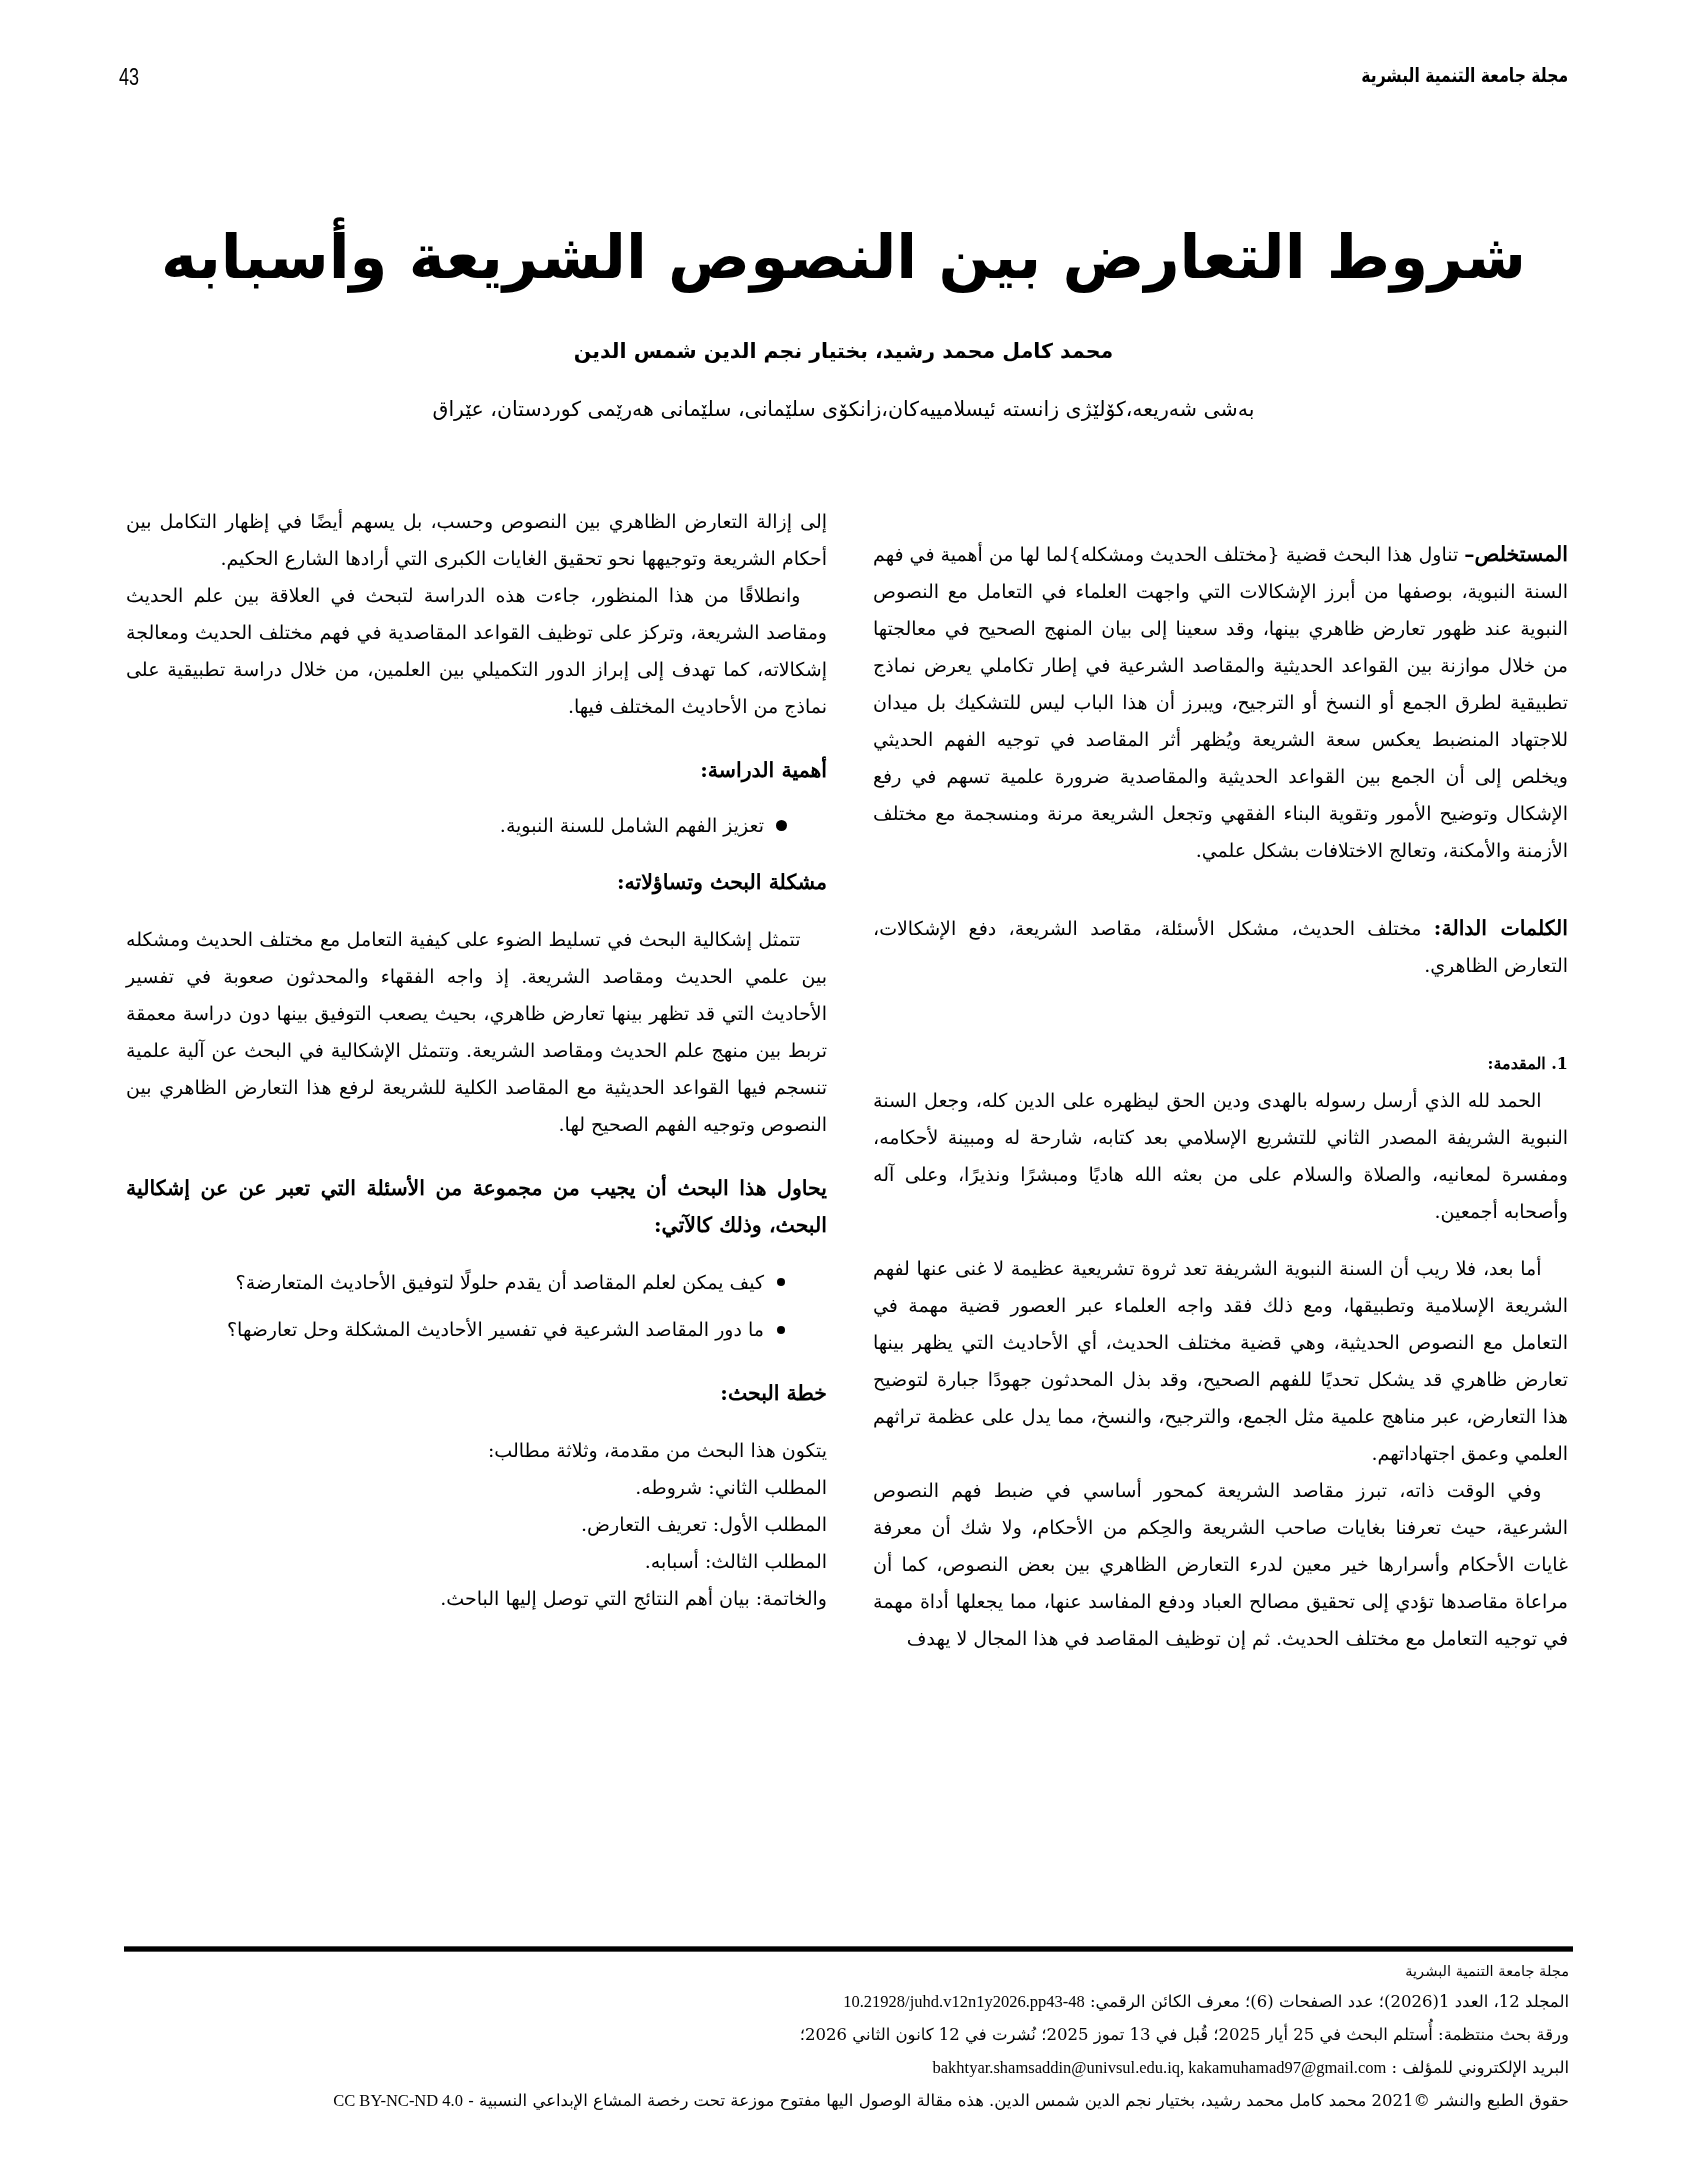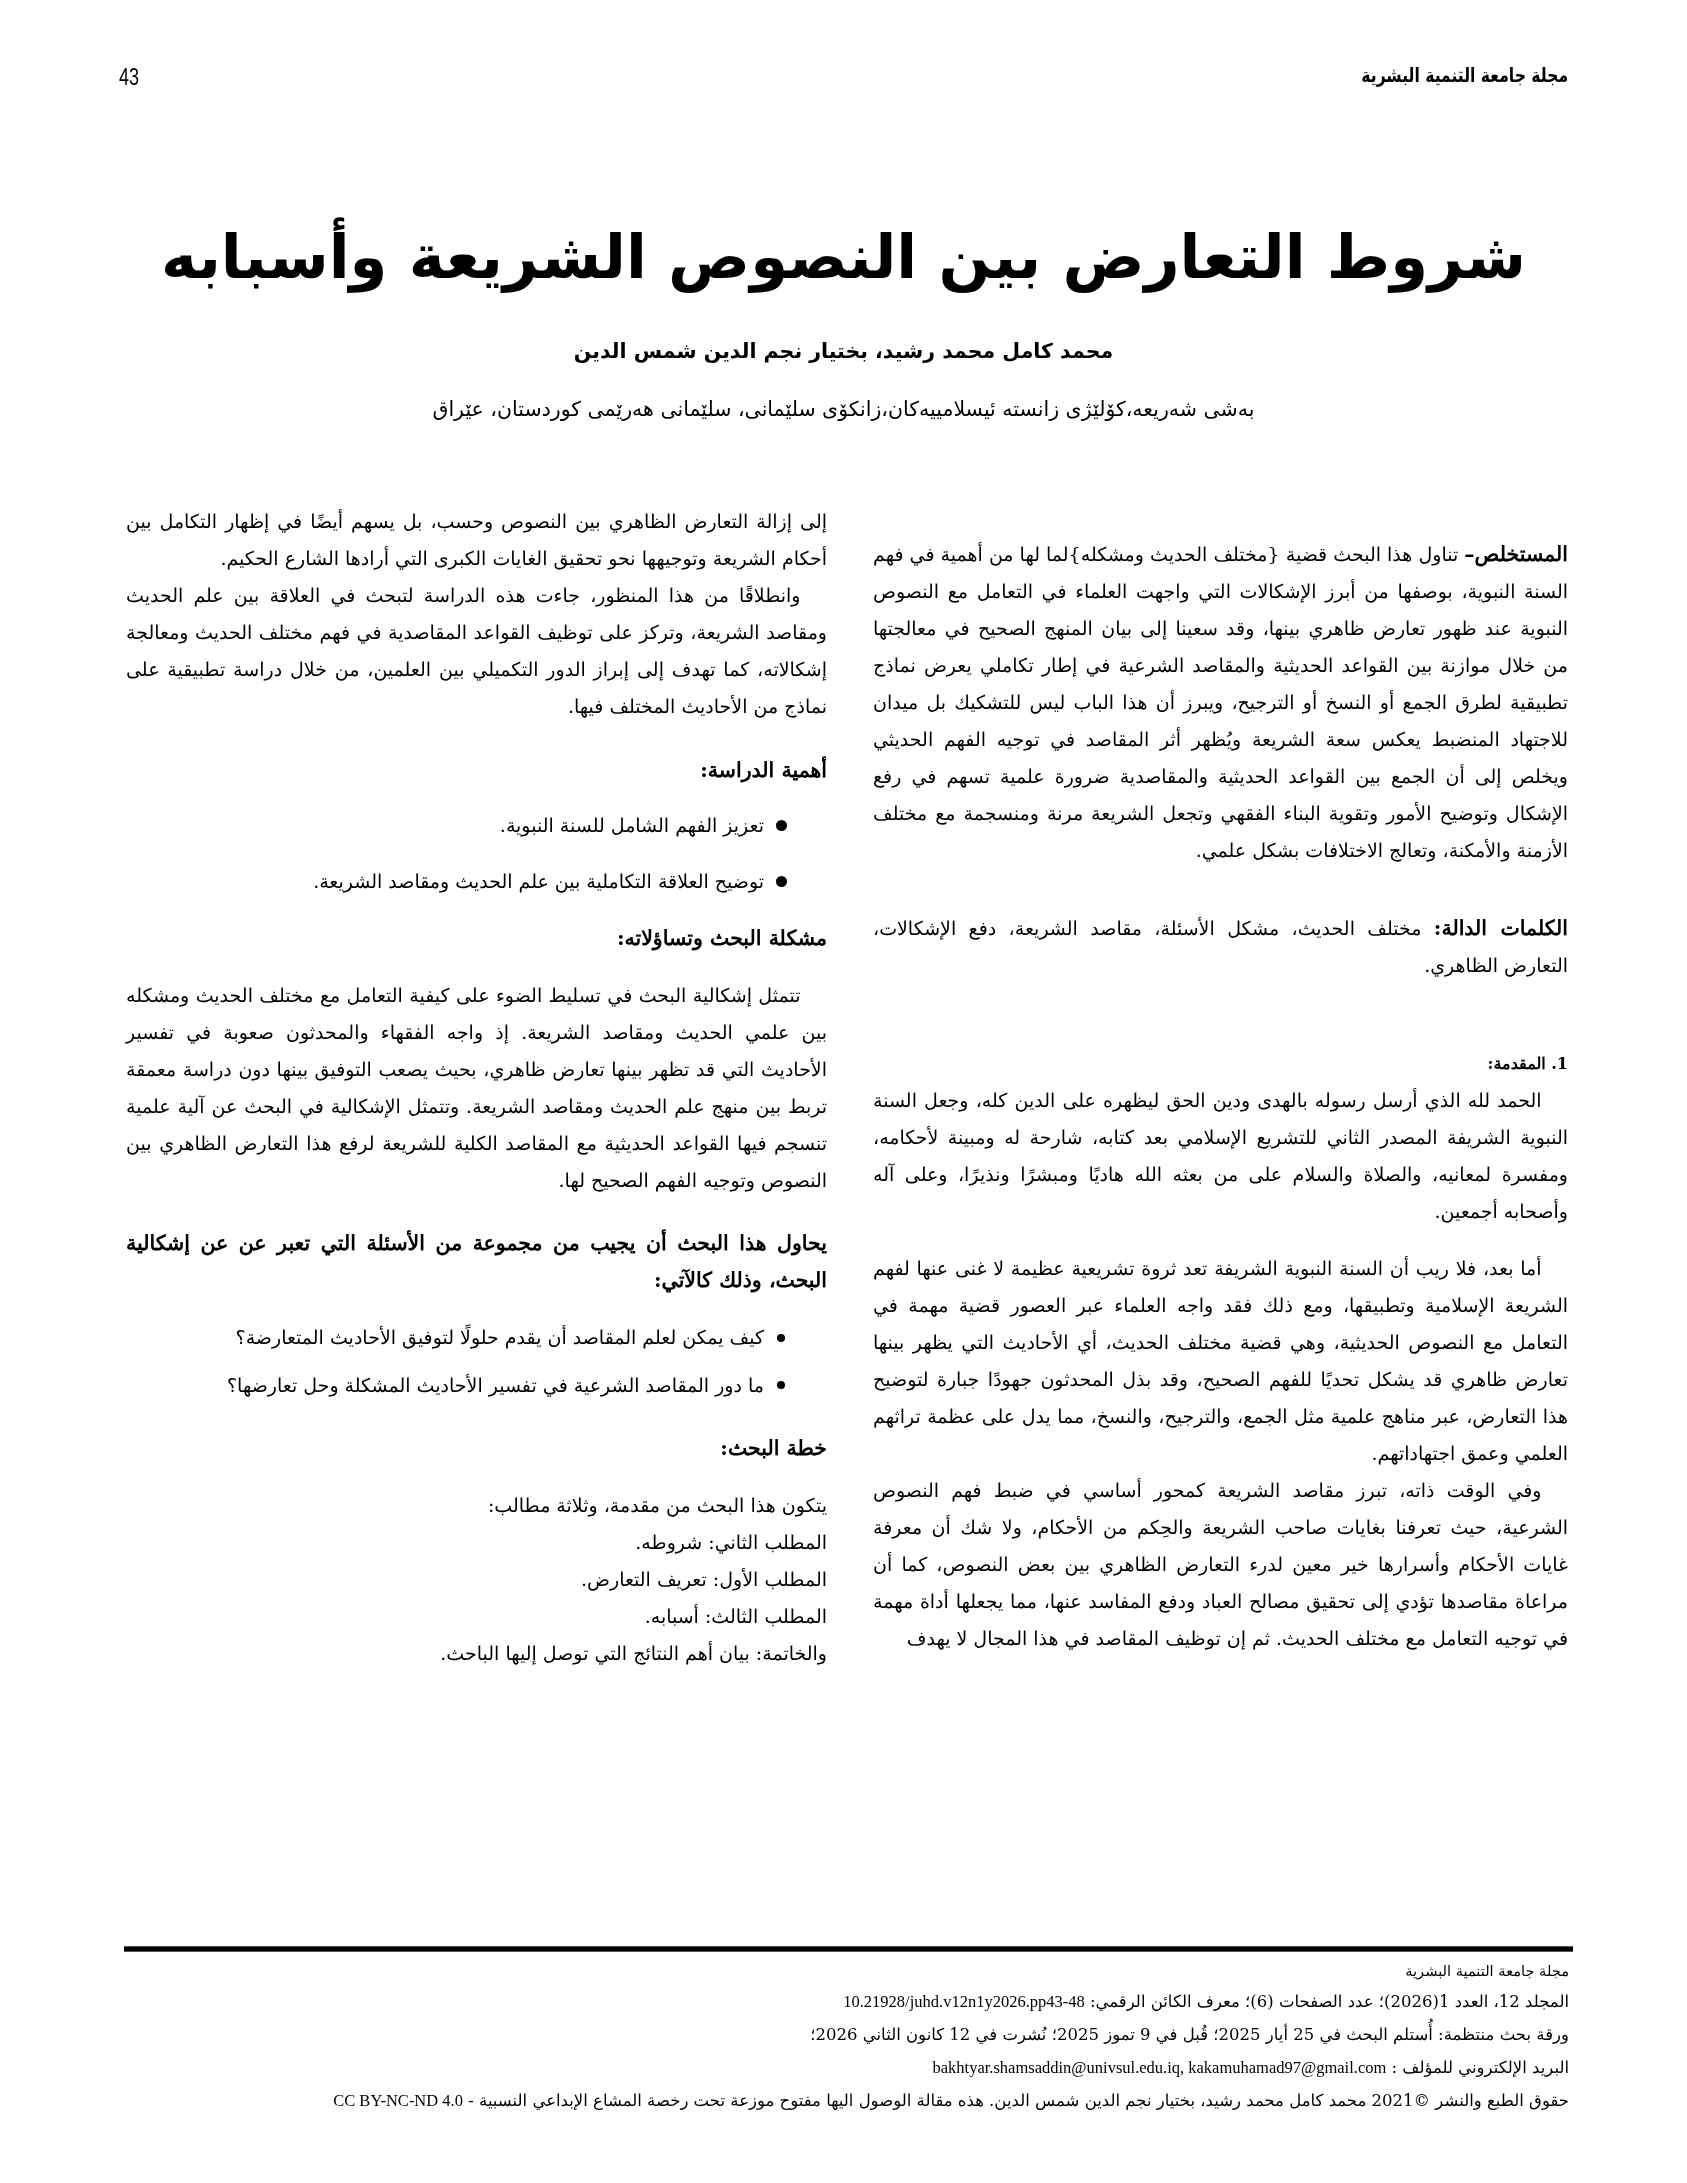--- a/index.html
+++ b/index.html
@@ -99,21 +99,20 @@
   <p class="indent">وفي الوقت ذاته، تبرز مقاصد الشريعة كمحور أساسي في ضبط فهم النصوص الشرعية، حيث تعرفنا بغايات صاحب الشريعة والحِكم من الأحكام، ولا شك أن معرفة غايات الأحكام وأسرارها خير معين لدرء التعارض الظاهري بين بعض النصوص، كما أن مراعاة مقاصدها تؤدي إلى تحقيق مصالح العباد ودفع المفاسد عنها، مما يجعلها أداة مهمة في توجيه التعامل مع مختلف الحديث. ثم إن توظيف المقاصد في هذا المجال لا يهدف</p>
 </div>
 
 <div class="col col-left">
   <p>إلى إزالة التعارض الظاهري بين النصوص وحسب، بل يسهم أيضًا في إظهار التكامل بين أحكام الشريعة وتوجيهها نحو تحقيق الغايات الكبرى التي أرادها الشارع الحكيم.</p>
   <p class="indent">وانطلاقًا من هذا المنظور، جاءت هذه الدراسة لتبحث في العلاقة بين علم الحديث ومقاصد الشريعة، وتركز على توظيف القواعد المقاصدية في فهم مختلف الحديث ومعالجة إشكالاته، كما تهدف إلى إبراز الدور التكميلي بين العلمين، من خلال دراسة تطبيقية على نماذج من الأحاديث المختلف فيها.</p>
 
   <p class="heading gap-md">أهمية الدراسة:</p>
   <ul class="bullets big">
     <li>تعزيز الفهم الشامل للسنة النبوية.</li>
-    <li>توضيح العلاقة التكاملية بين علم الحديث ومقاصد الشريعة.</li>
   </ul>
 
   <p class="heading gap-sm">مشكلة البحث  وتساؤلاته:</p>
   <p class="indent gap-sm">تتمثل إشكالية البحث في تسليط الضوء على كيفية التعامل مع مختلف الحديث ومشكله بين علمي الحديث ومقاصد الشريعة. إذ واجه الفقهاء والمحدثون صعوبة في تفسير الأحاديث التي قد تظهر بينها تعارض ظاهري، بحيث يصعب التوفيق بينها دون دراسة معمقة تربط بين منهج علم الحديث ومقاصد الشريعة. وتتمثل الإشكالية في البحث عن آلية علمية تنسجم فيها القواعد الحديثية مع المقاصد الكلية للشريعة لرفع هذا التعارض الظاهري بين النصوص وتوجيه الفهم الصحيح لها.</p>
 
   <p class="heading gap-md">يحاول هذا البحث أن يجيب من مجموعة  من الأسئلة التي تعبر عن عن إشكالية البحث، وذلك كالآتي:</p>
   <ul class="bullets small" style="margin-top:20px;">
     <li>كيف يمكن لعلم المقاصد أن يقدم حلولًا لتوفيق الأحاديث المتعارضة؟</li>
     <li>ما دور المقاصد الشرعية في تفسير الأحاديث المشكلة وحل تعارضها؟</li>
   </ul>
@@ -127,21 +126,21 @@
     <p>والخاتمة: بيان أهم النتائج التي توصل إليها الباحث.</p>
   </div>
 </div>
 
 <div class="footer-rule"></div>
 <div class="footer">
   <div class="f-journal">مجلة جامعة التنمية البشرية</div>
   <div>
     <span>المجلد 12، العدد 1(2026)؛ عدد الصفحات (6)؛ معرف الكائن الرقمي: </span><span class="ltr">10.21928/juhd.v12n1y2026.pp43-48</span>
   </div>
-  <div>ورقة بحث منتظمة: أُستلم البحث في 25 أيار 2025؛ قُبل في 9 تموز 2025؛ نُشرت في 12 كانون الثاني 2026؛</div>
+  <div>ورقة بحث منتظمة: أُستلم البحث في 25 أيار 2025؛ قُبل في 13 تموز 2025؛ نُشرت في 12 كانون الثاني 2026؛</div>
   <div>
     <span>البريد الإلكتروني للمؤلف : </span><span class="ltr">bakhtyar.shamsaddin@univsul.edu.iq, kakamuhamad97@gmail.com</span>
   </div>
   <div>
     <span>حقوق الطبع والنشر ©2021 محمد كامل محمد رشيد، بختيار نجم الدين شمس الدين. هذه مقالة الوصول اليها مفتوح موزعة تحت رخصة المشاع الإبداعي النسبية - </span><span class="ltr">CC BY-NC-ND 4.0</span>
   </div>
 </div>
 
 
 </body></html>

